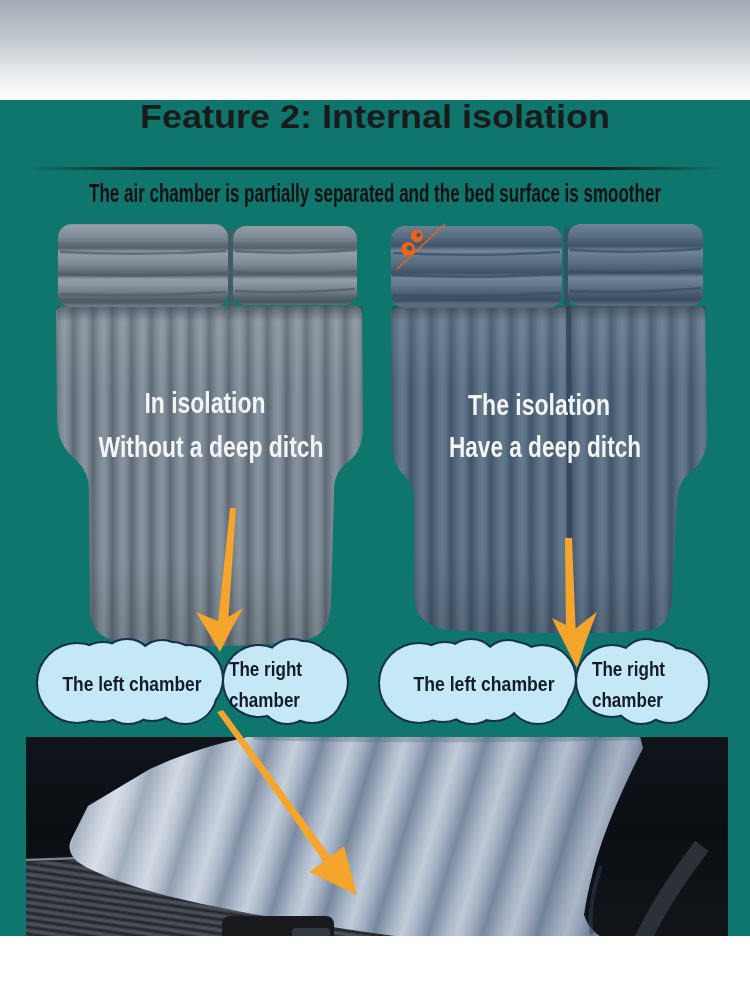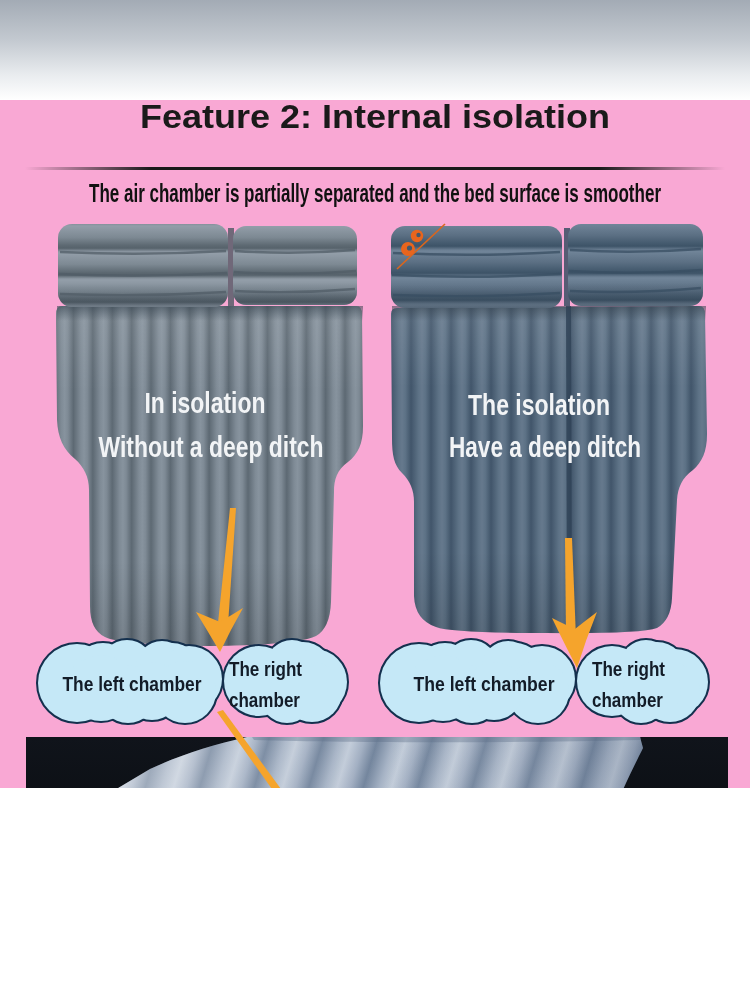--- a/index.html
+++ b/index.html
@@ -1,16 +1,16 @@
 <!DOCTYPE html>
 <html><head>
 <meta charset="utf-8">
 <style>
 html,body{margin:0;padding:0;}
-#page{position:relative;width:750px;height:788px;background:#f9a8d4;overflow:hidden;font-family:"Liberation Sans",sans-serif;text-align:center;}
+#page{position:relative;width:750px;height:936px;background:#0f766e;overflow:hidden;font-family:"Liberation Sans",sans-serif;text-align:center;}
 #hdr{position:absolute;left:0;top:0;width:750px;height:100px;background:linear-gradient(to bottom,#a3abb5 0%,#c3c9d0 40%,#e9ecef 75%,#ffffff 100%);}
 </style>
 </head>
 <body>
 <div id="page">
 <div id="hdr"></div>
 <svg width="750" height="1000" viewBox="0 0 750 1000" style="position:absolute;left:0;top:0;">
 <defs>
 
 <linearGradient id="lr" gradientUnits="userSpaceOnUse" x1="54" y1="0" x2="73.4" y2="0" spreadMethod="repeat">

